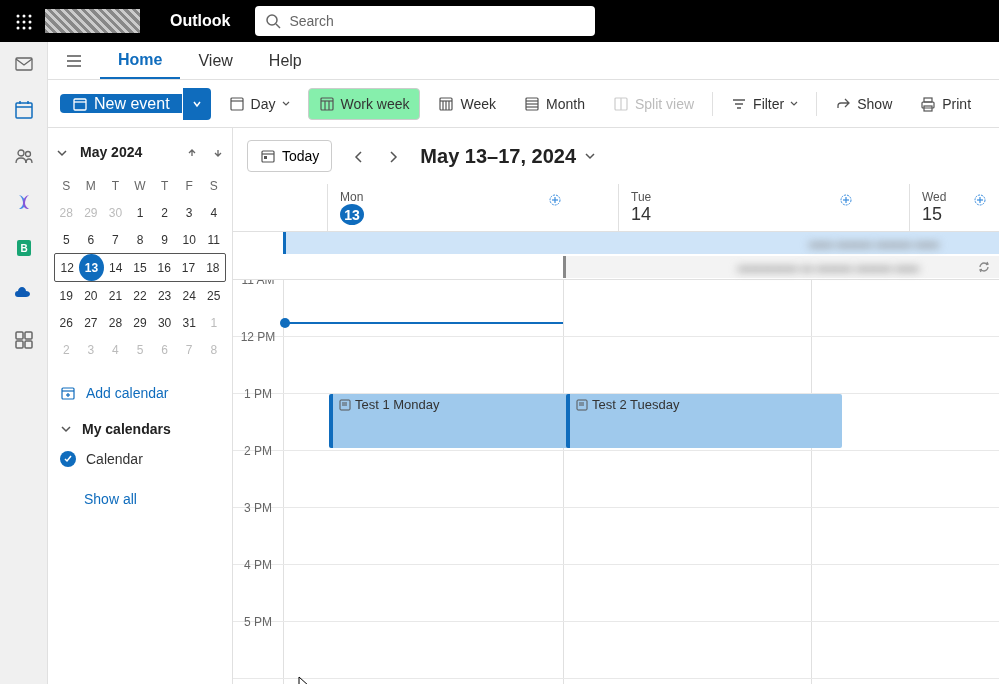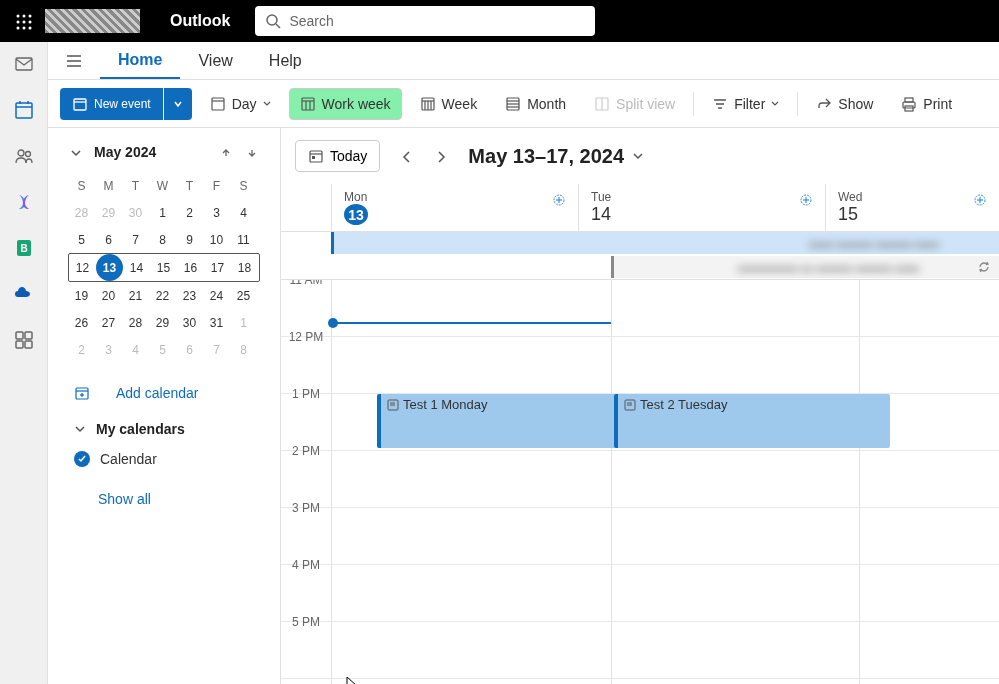--- a/index.html
+++ b/index.html
@@ -24,58 +24,58 @@
     
     
     .tab-row { height: 38px; display: flex; align-items: center; border-bottom: 1px solid #e0e0e0; padding: 0; }
     .hamburger { padding: 0 18px; color: #555; cursor: pointer; }
     .tab-item { padding: 0 18px; height: 100%; display: flex; align-items: center; font-size: 16px; color: #333; cursor: pointer; }
     .tab-item.active { font-weight: 600; border-bottom: 2px solid #0f6cbd; color: #0f6cbd; }
     
     
     .toolbar { height: 48px; display: flex; align-items: center; padding: 6px 12px; gap: 8px; border-bottom: 1px solid #e0e0e0; }
     .btn-new { height: 32px; display: flex; align-items: center; }
-    .btn-new-main { background: #0f6cbd; color: #fff; display: flex; align-items: center; padding: 0 12px; height: 32px; border-radius: 4px 0 0 4px; cursor: pointer; font-size: 12px; gap: 6px; }
+    .btn-new-main { background: #0f6cbd; color: #fff; display: flex; align-items: center; padding: 0 12px; height: 19px; border-radius: 4px 0 0 4px; cursor: pointer; font-size: 16px; gap: 6px; }
     .btn-new-split { background: #0f6cbd; color: #fff; height: 32px; width: 28px; display: flex; align-items: center; justify-content: center; border-radius: 0 4px 4px 0; margin-left: 1px; cursor: pointer; }
     .btn-new-split svg { fill: #fff; }
     .toolbar-btn { height: 32px; display: flex; align-items: center; padding: 0 10px; border-radius: 4px; cursor: pointer; font-size: 14px; color: #333; gap: 6px; }
     .toolbar-btn.selected { border: 1px solid #ccc; background: #86efac; }
     .toolbar-btn.disabled { color: #bbb; cursor: default; }
     .divider { width: 1px; height: 24px; background: #e0e0e0; }
     
     
     .below-toolbar { flex: 1; display: flex; overflow: hidden; }
-    .sidebar { width: 233px; border-right: 1px solid #e0e0e0; padding: 10px 20px; overflow-y: auto; }
+    .sidebar { width: 185px; border-right: 1px solid #e0e0e0; padding: 10px 6px; overflow-y: auto; }
     .cal-header { display: flex; align-items: center; font-size: 14px; font-weight: 600; color: #222; gap: 10px; padding: 4px 0; }
     .cal-header .spacer { flex: 1; }
     .cal-nav-arrow { color: #666; cursor: pointer; padding: 2px; }
     .mini-cal { margin-top: 6px; }
     .mini-cal-row { display: flex; }
     .mini-cal-cell { width: 27px; height: 27px; display: flex; align-items: center; justify-content: center; font-size: 12px; color: #333; }
     .mini-cal-dow { color: #666; font-size: 12px; }
     .mini-cal-cell.other { color: #bbb; }
     .mini-cal-cell.today { background: #0f6cbd; color: #fff; border-radius: 50%; font-weight: 600; }
     .mini-cal-row.highlighted { border: 1px solid #555; border-radius: 2px; }
-    .add-calendar { display: flex; align-items: center; gap: 26px; color: #0f6cbd; font-size: 14px; margin: 22px 0 14px 6px; cursor: pointer; }
+    .add-calendar { display: flex; align-items: center; gap: 10px; color: #0f6cbd; font-size: 14px; margin: 22px 0 14px 6px; cursor: pointer; }
     .my-cals { display: flex; align-items: center; gap: 10px; font-size: 14px; font-weight: 600; color: #222; padding: 6px; }
     .cal-checkbox-row { display: flex; align-items: center; gap: 10px; font-size: 14px; color: #333; padding: 8px 6px; }
     .cal-check { width: 16px; height: 16px; border-radius: 50%; background: #0f6cbd; display: flex; align-items: center; justify-content: center; }
     .show-all { color: #0f6cbd; font-size: 14px; padding: 16px 6px 6px 30px; cursor: pointer; }
     
     
     .cal-pane { flex: 1; display: flex; flex-direction: column; overflow: hidden; }
     .cal-top { height: 56px; display: flex; align-items: center; padding: 0 14px; gap: 20px; }
     .today-btn { height: 32px; display: flex; align-items: center; padding: 0 12px; border: 1px solid #ccc; border-radius: 4px; cursor: pointer; font-size: 14px; gap: 6px; }
     .nav-arrows { display: flex; gap: 20px; color: #555; }
     .nav-arrows span { cursor: pointer; }
     .date-range { font-size: 20px; font-weight: 600; color: #222; display: flex; align-items: center; gap: 8px; }
     
     .day-headers { display: flex; border-bottom: 1px solid #e0e0e0; height: 48px; }
     .time-gutter-head { width: 50px; flex-shrink: 0; }
-    .day-head { flex: 0 0 247px; padding: 6px 12px; display: flex; flex-direction: column; border-left: 1px solid #e0e0e0; position:relative; }
+    .day-head { flex: 0 0 247px; padding: 6px 12px; display: flex; flex-direction: column; border-left: 1px solid #e0e0e0; position:relative;margin-left:44px; }
     .day-head .dow { font-size: 12px; color: #555; }
     .day-head .dnum { font-size: 18px; color: #333; }
     .day-head .dnum.today { background: #0f6cbd; color: #fff; width: 24px; height: 24px; border-radius: 50%; display: flex; align-items: center; justify-content: center; font-size: 14px; font-weight: 600; }
     .day-head .add-mark { position: absolute; top: 6px; right: 12px; color: #3a8dde; }
     
     .allday-row { border-bottom: 1px solid #e0e0e0; position: relative; height: 48px; }
     .allday-event { position: absolute; left: 50px; right: 0; height: 22px; background: #cfe4f8; border-left: 3px solid #0f6cbd; font-size: 12px; color: #555; display: flex; align-items: center; padding-left: 10px; }
     .allday-event.ev2 { top: 24px; left: 330px; background: #f3f3f3; border-left: 3px solid #888; }
     .allday-event .blur-text { filter: blur(4px); color: #888; }
     .recur-icon { position: absolute; right: 8px; top: 3px; color: #888; }

